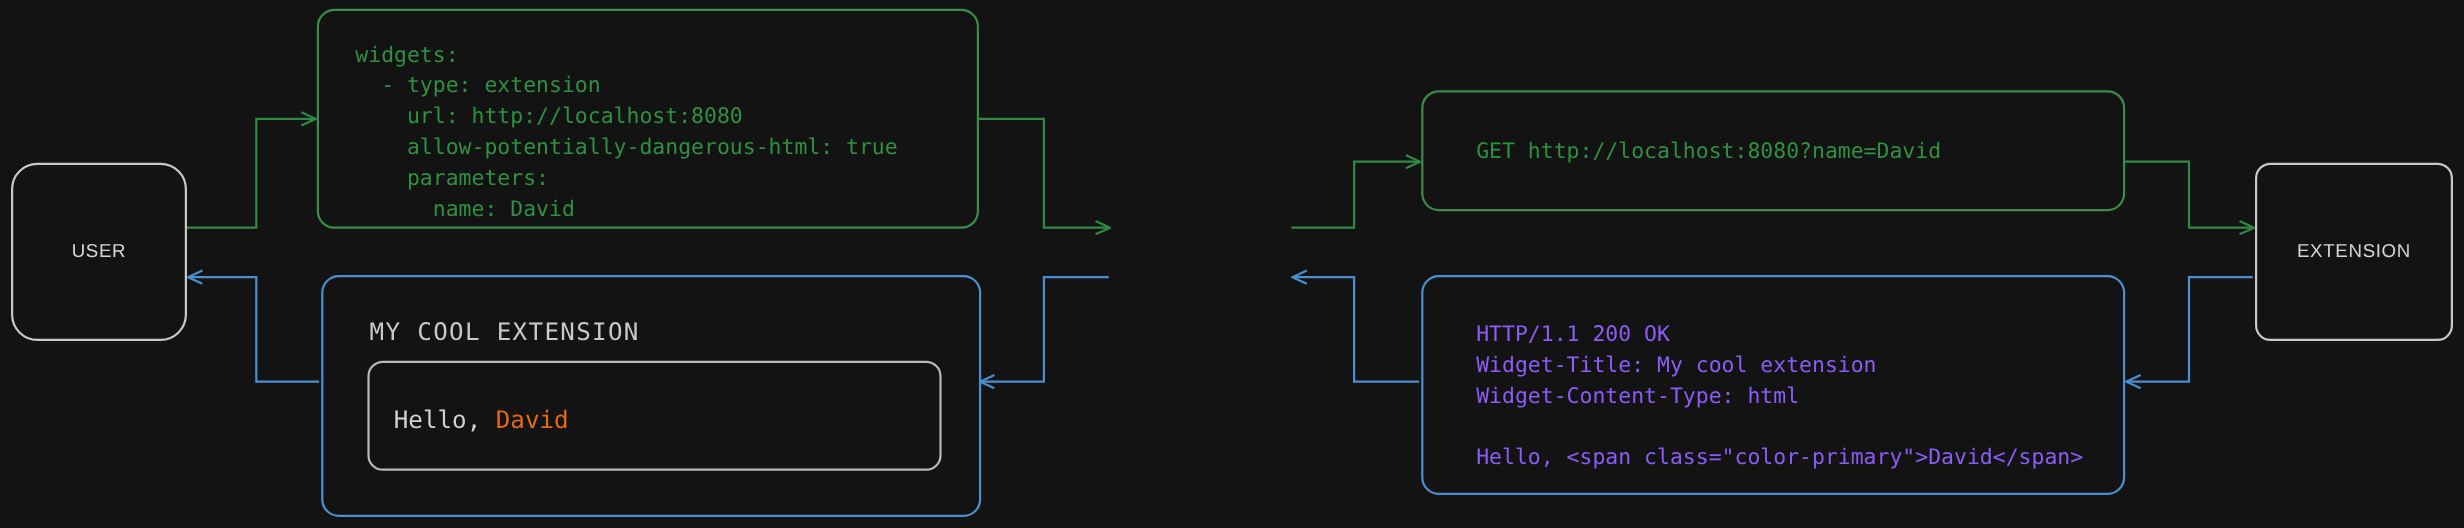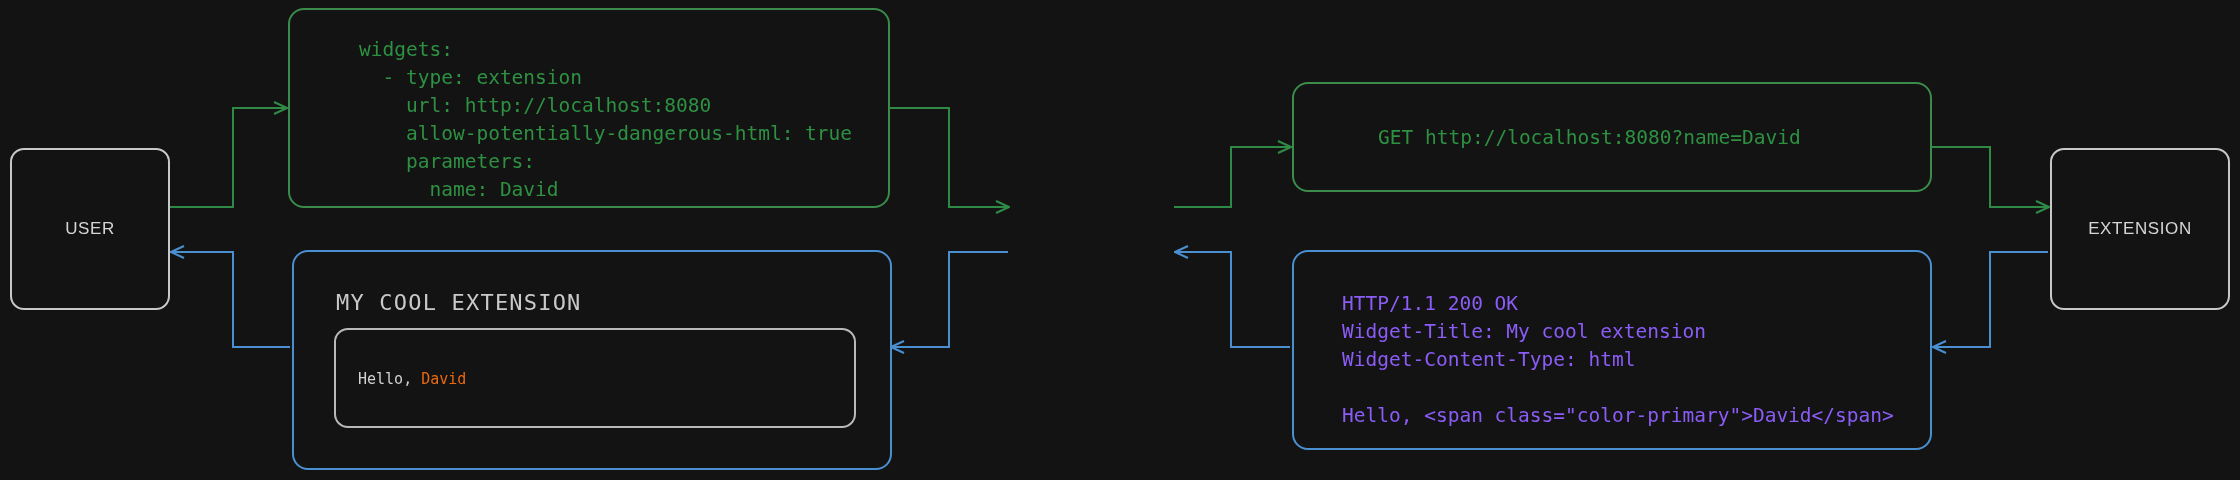--- a/index.html
+++ b/index.html
@@ -50,21 +50,21 @@
   .codebox.blue  { border-color: #4a90d0; }
 
   .code {
     position: absolute;
     white-space: pre;
     font-family: "DejaVu Sans Mono", monospace;
     font-size: 19.5px;
     line-height: 28px;
     letter-spacing: 0px;
   }
-  .code.green { color: #2e9142; margin-left: 36px; }
+  .code.green { color: #2e9142; }
   .code.blue  { color: #8b5cf6; }
 
   #widget-box {
     border-color: #4a90d0;
   }
   .widget-title {
     position: absolute;
     left: 42px;
     top: 38px;
     color: #c9c9c9;
@@ -83,21 +83,21 @@
     border: 2px solid #b9b9b9;
     border-radius: 14px;
     background: #131313;
   }
   .widget-inner-text {
     position: absolute;
     left: 22px;
     top: 40px;
     white-space: pre;
     font-family: "DejaVu Sans Mono", monospace;
-    font-size: 15px;
+    font-size: 22px;
     color: #d2d2d2;
   }
   .accent-name { color: #e8690f; }
 </style>
 </head>
 <body>
 
 <div id="canvas">
 
   <svg id="wires" viewBox="0 0 2240 480">
@@ -123,21 +123,21 @@
       <path stroke="#4a90d0" marker-end="url(#arrow-blue)" d="M2048,252 L1990,252 L1990,347 L1934,347"></path>
 
       <path stroke="#4a90d0" marker-end="url(#arrow-blue)" d="M1290,347 L1231,347 L1231,252 L1176,252"></path>
 
       <path stroke="#4a90d0" marker-end="url(#arrow-blue)" d="M1008,252 L949,252 L949,347 L892,347"></path>
 
       <path stroke="#4a90d0" marker-end="url(#arrow-blue)" d="M290,347 L233,347 L233,252 L172,252"></path>
     </g>
   </svg>
 
-  <div class="node" id="user-node" style="left:10px; top:148px; width:160px; height:162px;">
+  <div class="node" id="user-node" style="left:10px; top:148px; width:160px; height:162px;border-radius:24px;">
     <span>USER</span>
   </div>
 
 
   <div class="node" id="extension-node" style="left:2050px; top:148px; width:180px; height:162px;">
     <span>EXTENSION</span>
   </div>
 
   <div class="codebox green" id="config-box" style="left:288px; top:8px; width:602px; height:200px;">
     <div class="code green" style="left:33px; top:26px;">widgets:

